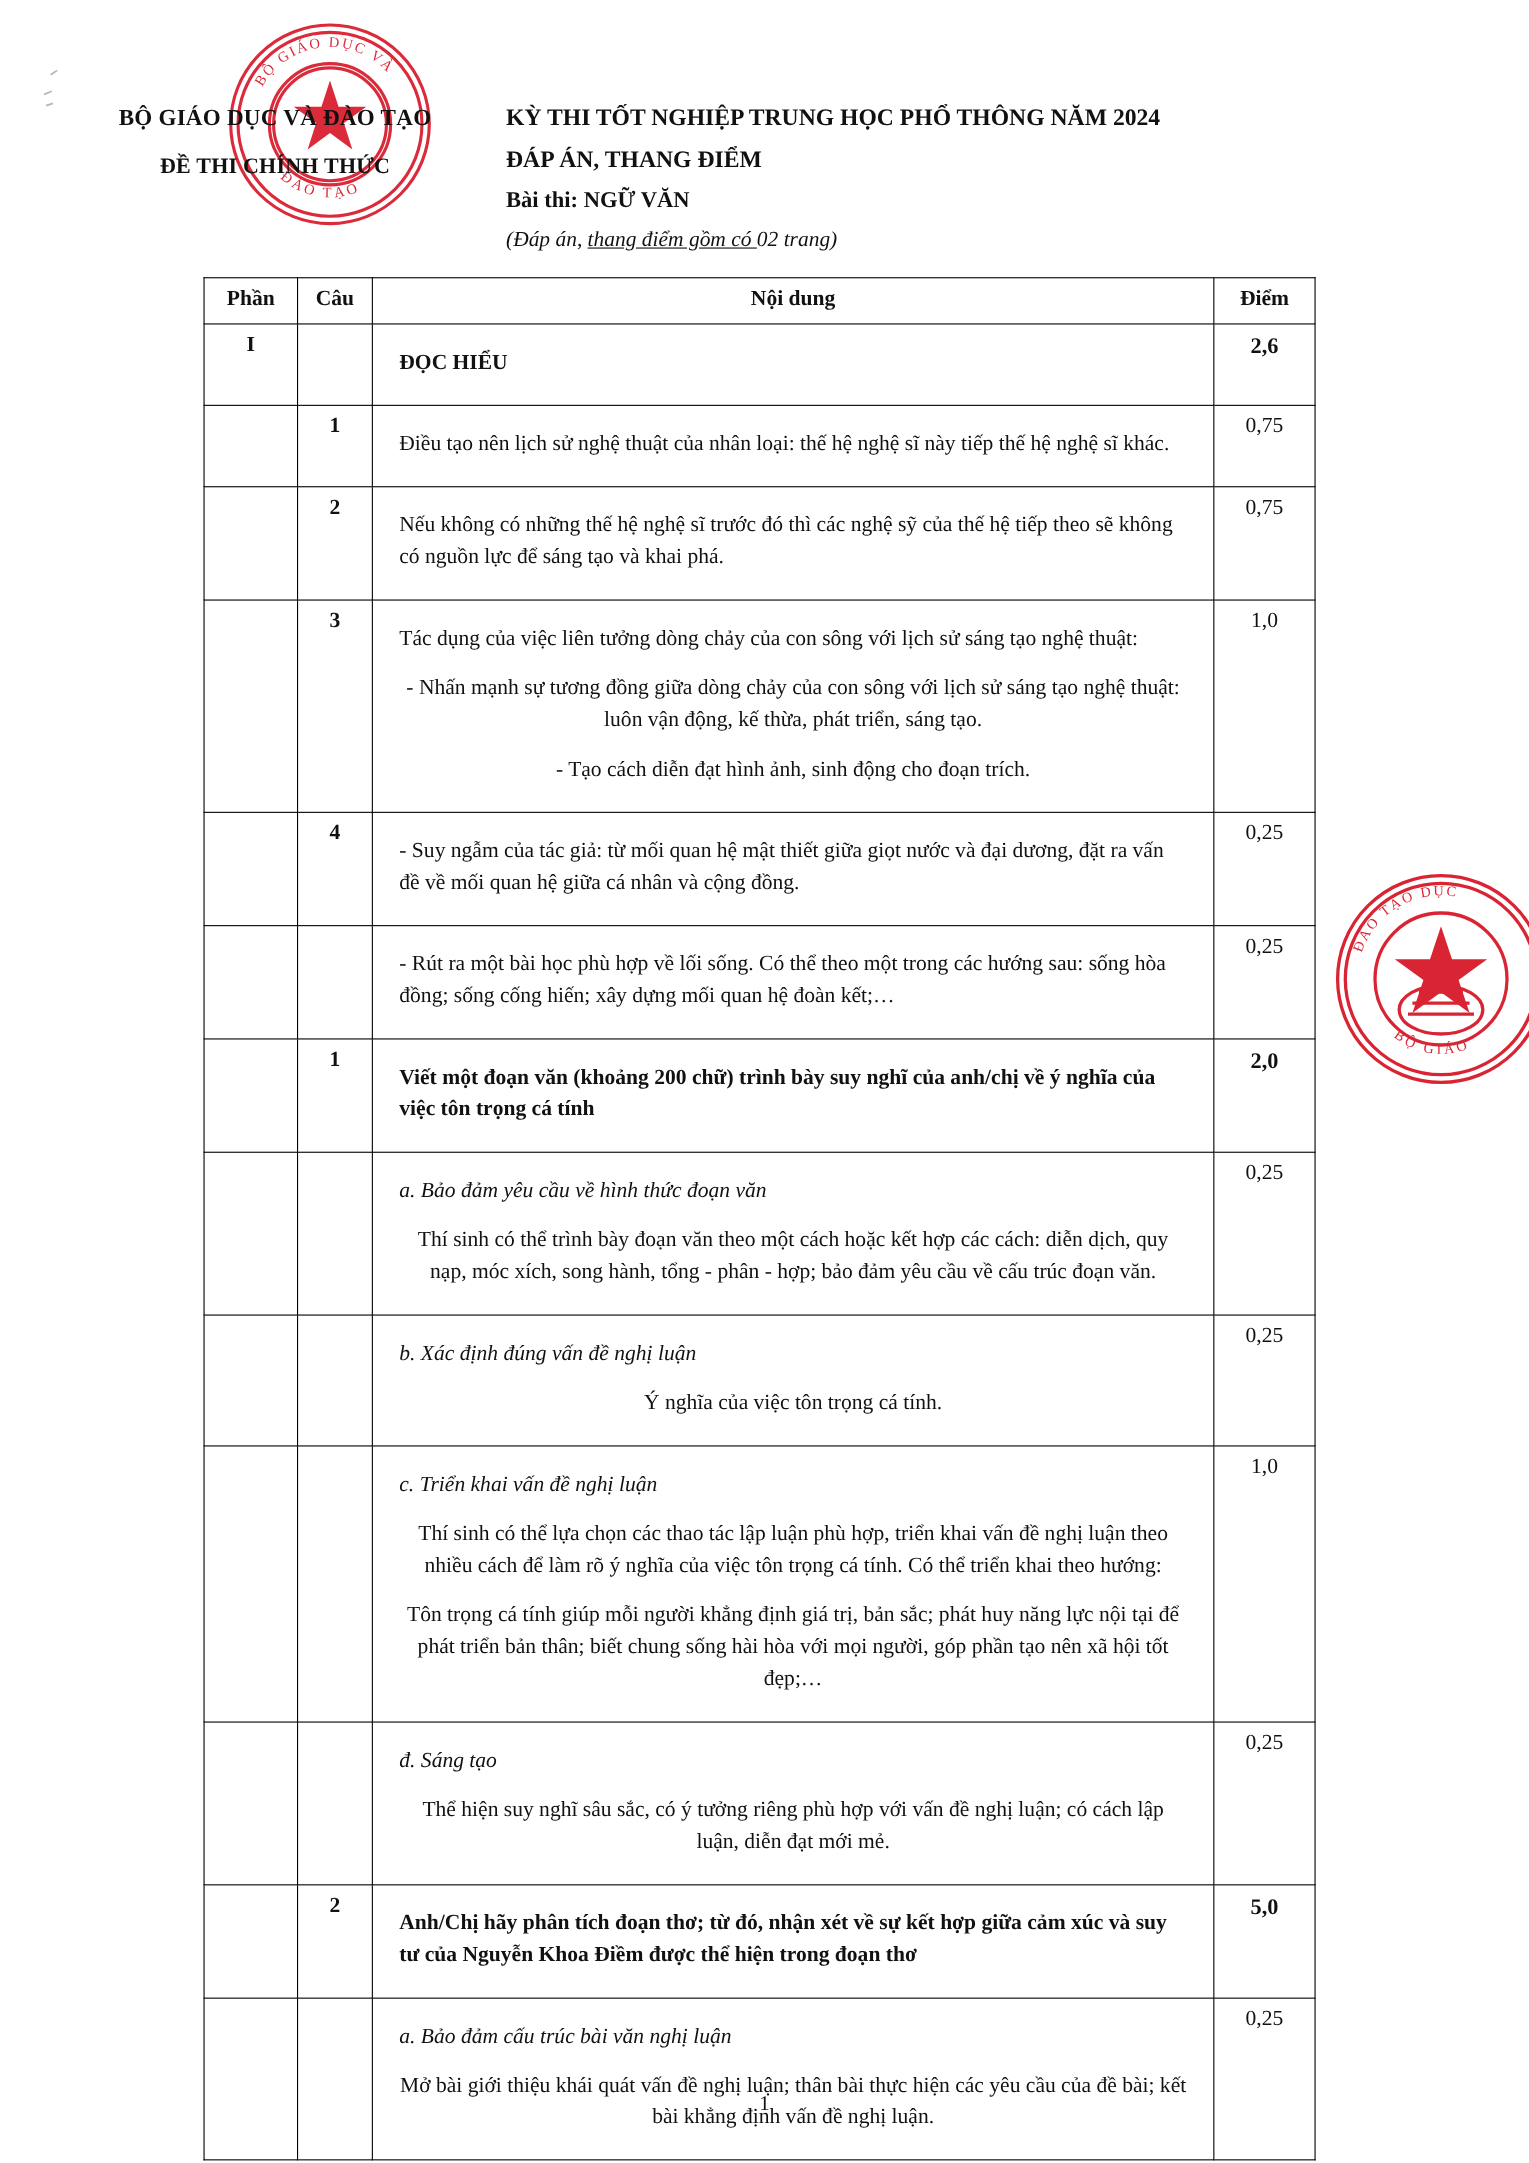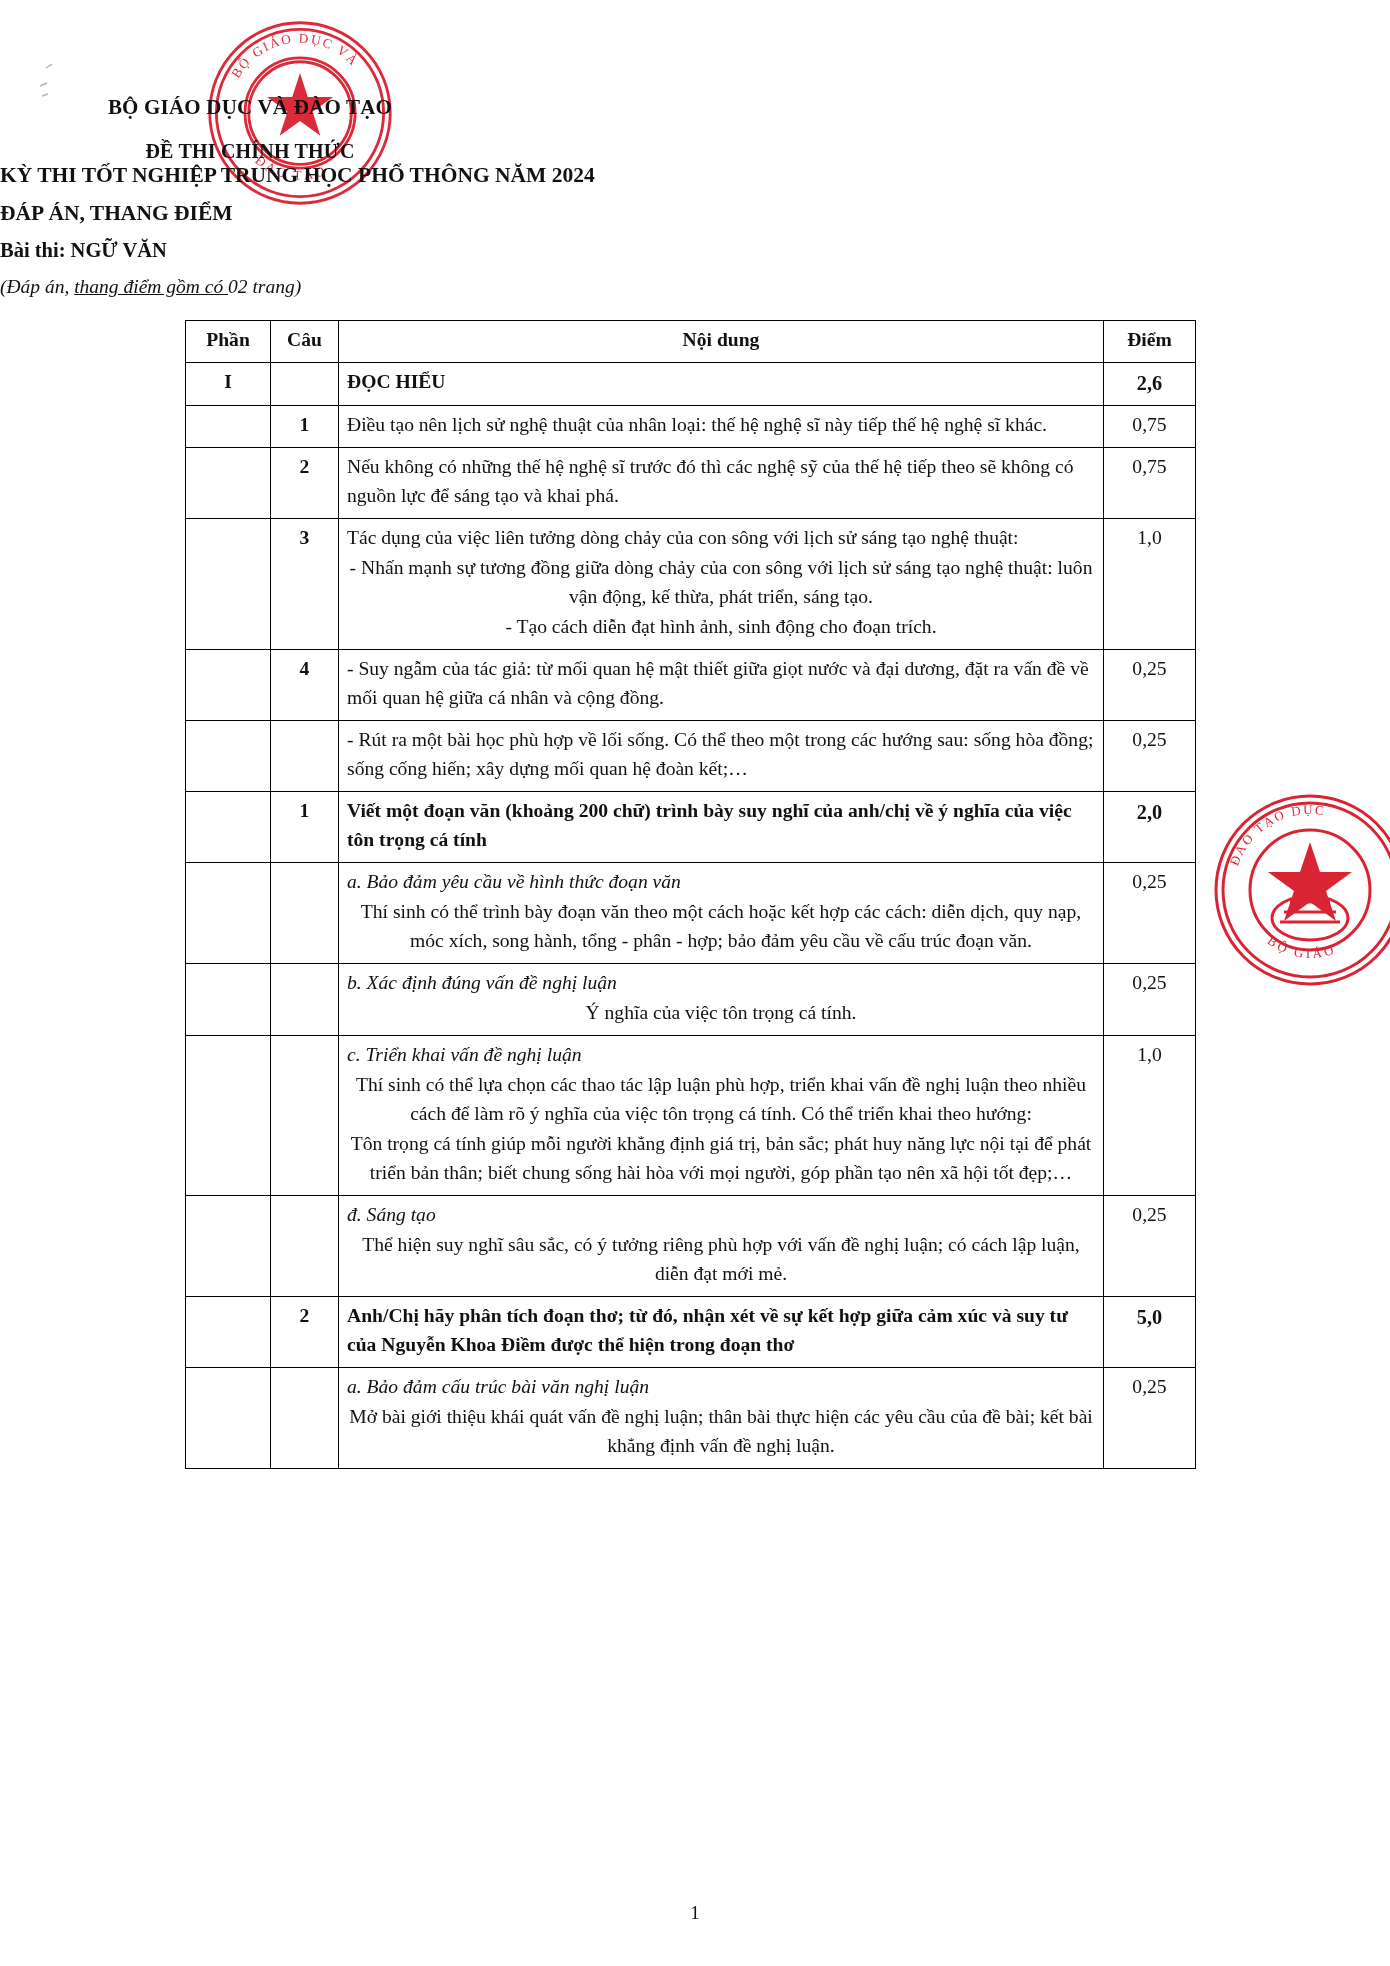--- a/index.html
+++ b/index.html
@@ -20,21 +20,21 @@
     width: 1390px;
     height: 1966px;
     box-sizing: border-box;
     padding: 0;
   }
 
   
   .header {
     position: relative;
     display: flex;
-    flex-direction: column;
+    flex-direction: row;
     align-items: flex-start;
     padding: 95px 0 0 0;
   }
   .header-left {
     width: 420px;
     text-align: center;
     padding-left: 40px;
     position: relative;
   }
   .ministry {
@@ -153,21 +153,21 @@
     font-size: 20.5px;
   }
   td.content {
     text-align: left;
   }
   td.content.bold {
     font-weight: bold;
   }
   .ital { font-style: italic; }
   p.line {
-    margin: 0;
+    margin: 16px;
     padding: 0;
   }
   p.line + p.line { margin-top: 1px; text-align: center; }
 
   .page-number {
     position: absolute;
     bottom: 42px;
     left: 0;
     width: 100%;
     text-align: center;

